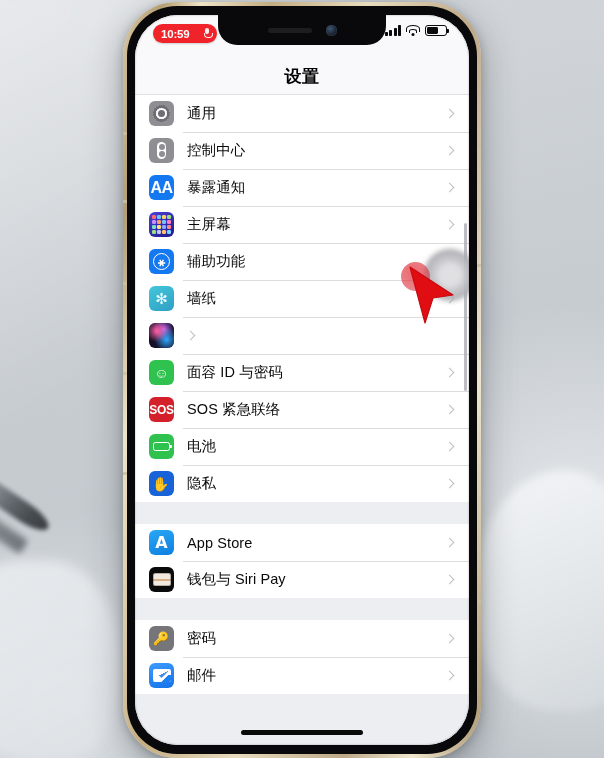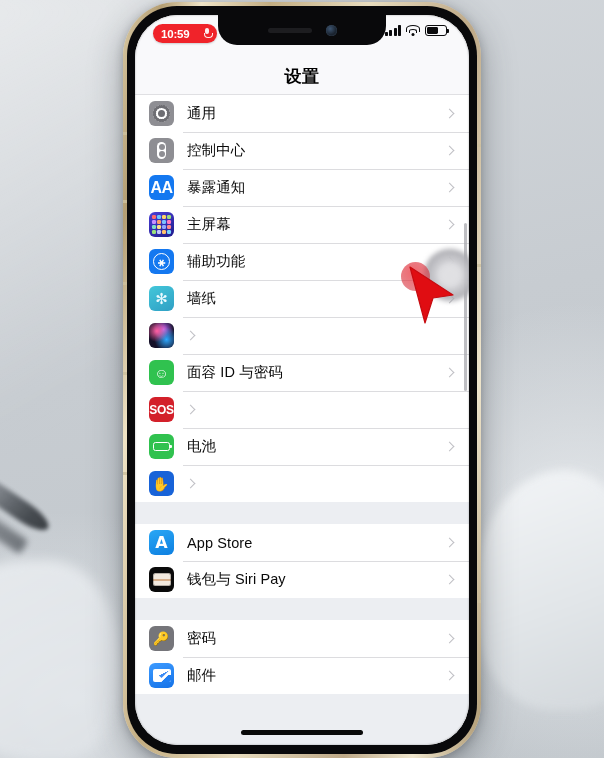--- a/index.html
+++ b/index.html
@@ -384,33 +384,35 @@
             <span class="ico" style="background:#30c24f">
               <span class="face-ico">☺</span>
             </span>
             <span class="label">面容 ID 与密码</span>
             <span class="chev"></span>
           </div>
           <div class="row">
             <span class="ico" style="background:#d3202a">
               <span class="sos-txt">SOS</span>
             </span>
+            <span class="label">SOS 紧急联络</span>
             <span class="chev"></span>
           </div>
           <div class="row">
             <span class="ico" style="background:#30c24f">
               <span class="batt-ico"></span>
             </span>
             <span class="label">电池</span>
             <span class="chev"></span>
           </div>
           <div class="row">
             <span class="ico" style="background:#1863d8">
               <span class="hand">✋</span>
             </span>
+            <span class="label">隐私</span>
             <span class="chev"></span>
           </div>
         </div>
 
         <div class="gap"></div>
 
         <div class="group">
           <div class="row">
             <span class="ico" style="background:linear-gradient(160deg,#2aa7f5,#0d7fe0)">
               <span class="appstore-a">A</span>

